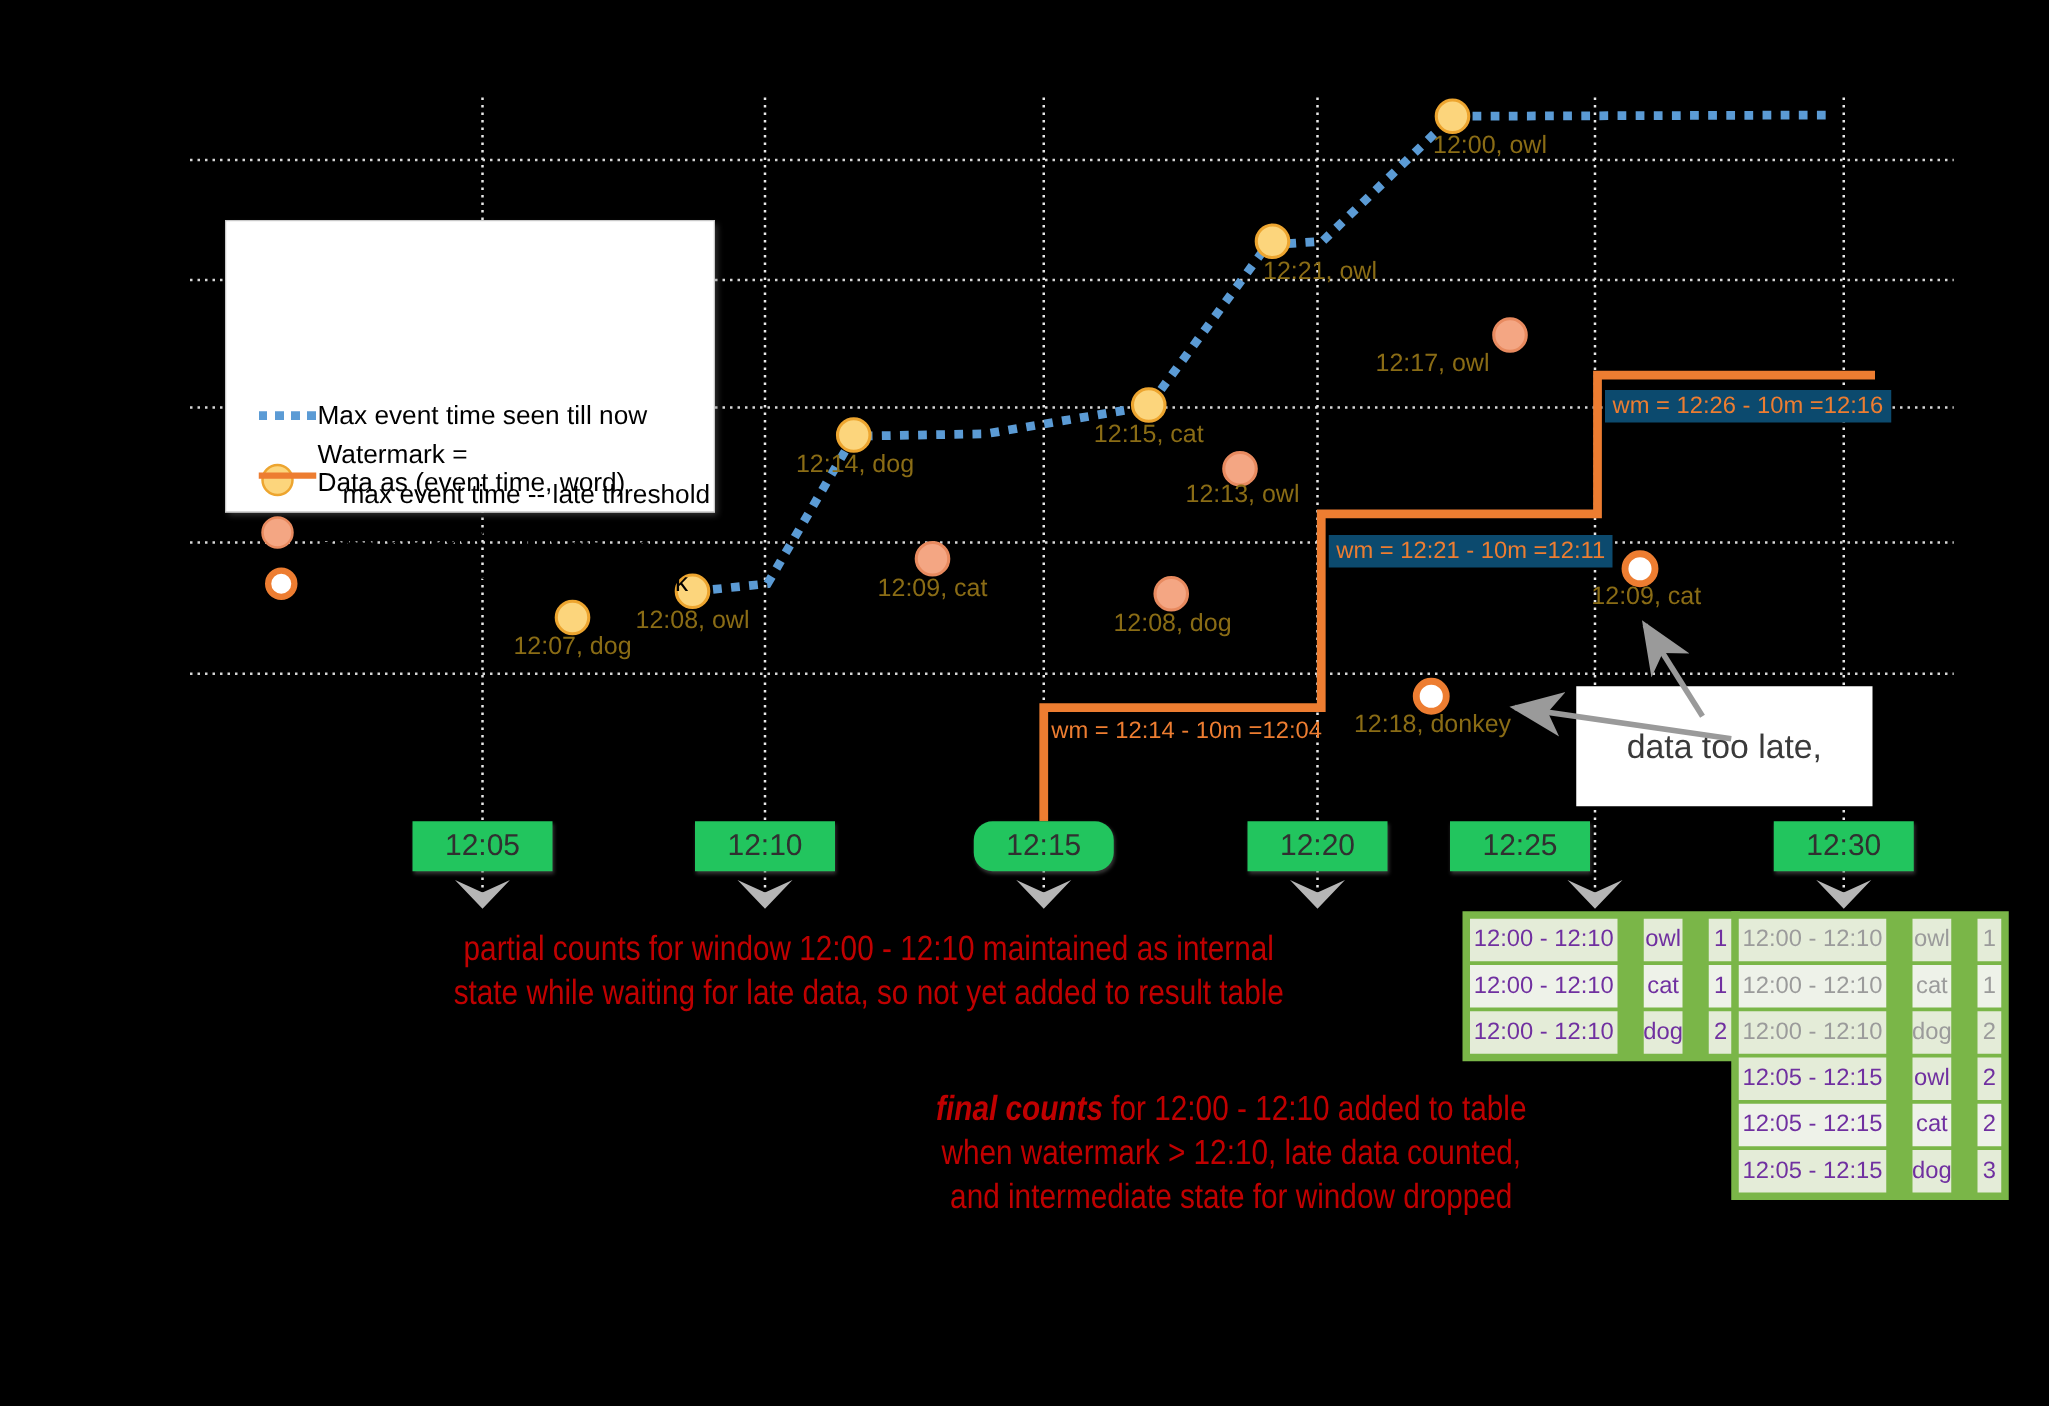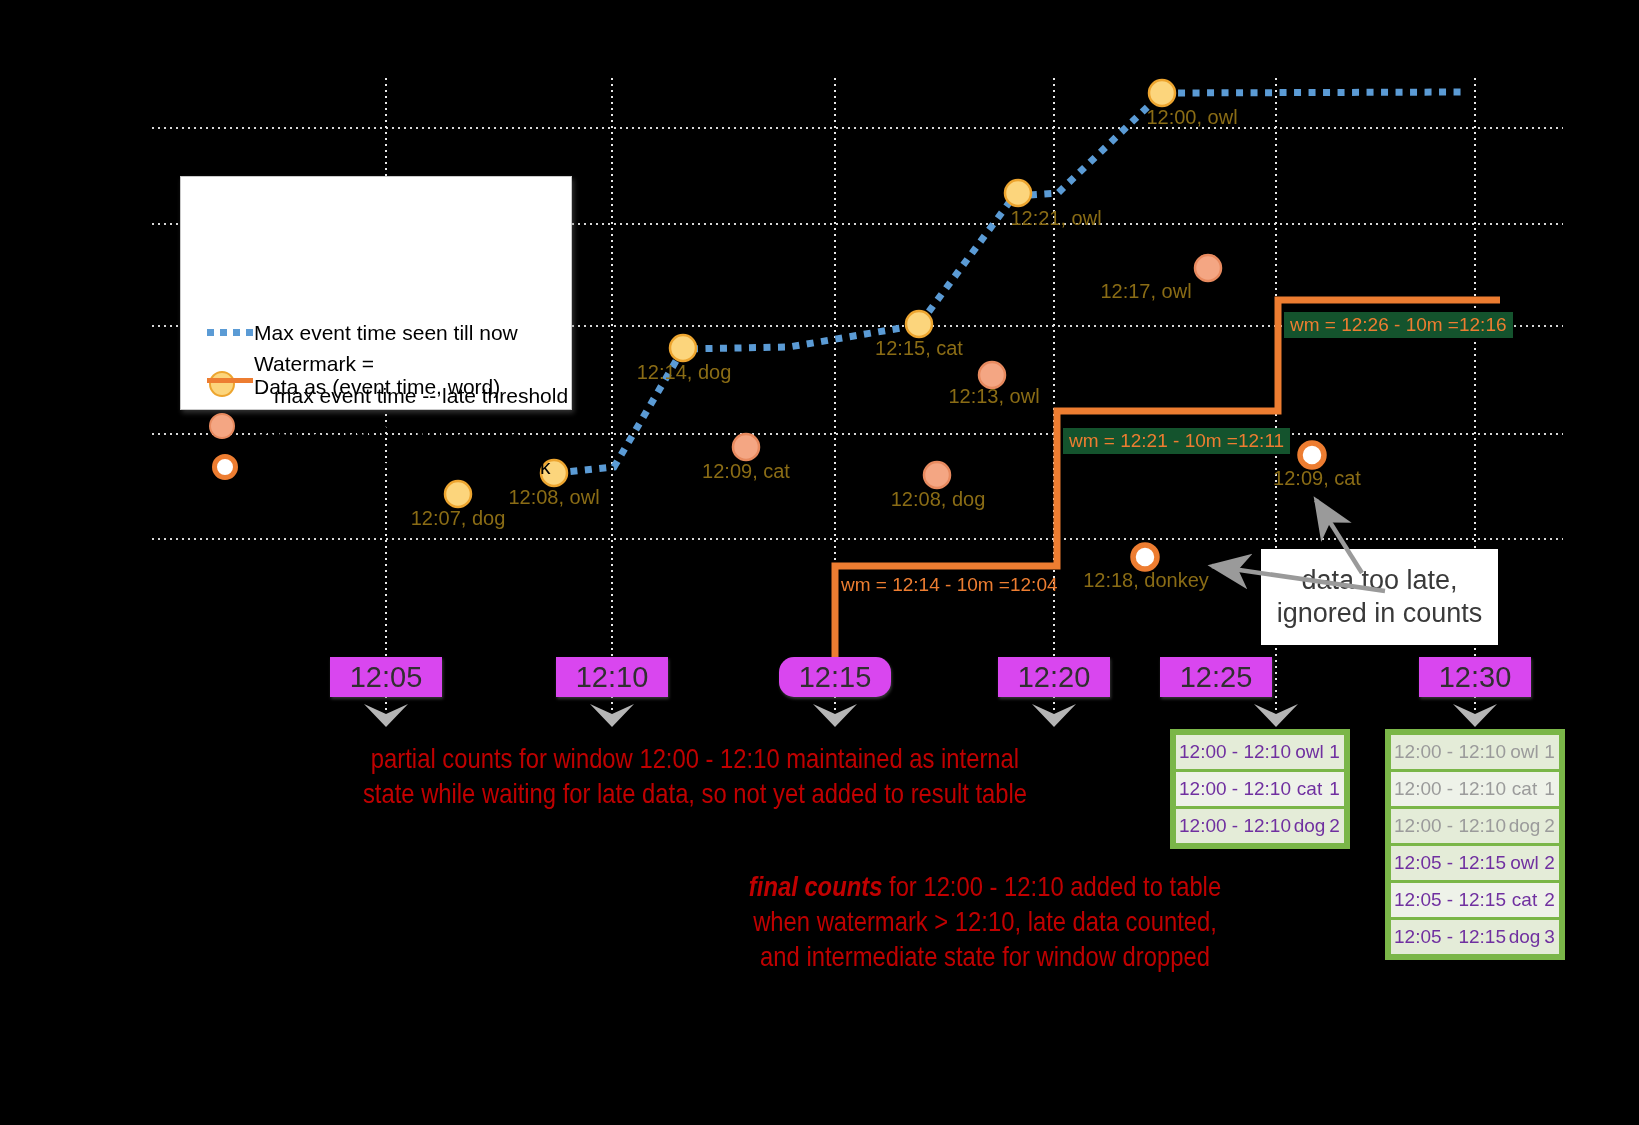--- a/index.html
+++ b/index.html
@@ -11,42 +11,42 @@
           border:1px solid #c9c9c9;box-shadow:2px 3px 5px rgba(110,110,110,.45);}
   .lg-dot{position:absolute;width:22px;height:22px;border-radius:50%;box-sizing:content-box;}
   .lg-dot.on{background:#fcd57c;border:2px solid #eda52f;}
   .lg-dot.late{background:#f4a683;border:2px solid #e88a5f;}
   .lg-dot.toolate{background:#fff;border:5px solid #ed7d31;width:16px;height:16px;}
   .lg-text{position:absolute;font-size:21px;color:#000000;white-space:nowrap;}
   .lg-dash{position:absolute;width:48px;height:7px;
            background:repeating-linear-gradient(90deg,#5b9bd5 0 7px,transparent 7px 13px);}
   .lg-wline{position:absolute;width:46px;height:5px;background:#ed7d31;}
   
-  .tick-box{position:absolute;width:112px;height:40px;background:#d946ef;color:#303030;
-            font-size:29px;display:flex;align-items:center;justify-content:center;
+  .tick-box{position:absolute;width:112px;height:40px;background:#22c55e;color:#303030;
+            font-size:24px;display:flex;align-items:center;justify-content:center;
             box-shadow:1px 2px 3px rgba(120,120,120,.45);}
   
   .wm-label{position:absolute;font-size:19px;color:#ed7d31;white-space:nowrap;line-height:24px;}
-  .wm-label.bg{background:#14532d;padding:1px 6px;}
+  .wm-label.bg{background:#0c4a6e;padding:1px 6px;}
   
   .pt-label{position:absolute;font-size:20px;color:#8a6c15;white-space:nowrap;
             transform:translate(-50%,-50%);}
   
   #callout{position:absolute;left:1261px;top:549px;width:237px;height:96px;background:#fff;
            color:#3a3a3a;font-size:27px;line-height:33px;text-align:center;
            display:flex;flex-direction:column;justify-content:center;}
   
   .red-note{position:absolute;color:#c00000;font-size:28px;line-height:35px;text-align:center;
             transform:scaleX(.85);transform-origin:center top;white-space:nowrap;}
   #red1{left:300px;top:741px;width:790px;}
   #red2{left:660px;top:869px;width:650px;}
   .red-note .em{font-weight:bold;font-style:italic;}
   
   .gtable{position:absolute;background:#7ab648;padding:6px;display:grid;row-gap:3px;}
-  .gtable .trow{display:grid;grid-template-columns:118px 31px 19px;column-gap:0;height:34px;}
+  .gtable .trow{display:grid;grid-template-columns:118px 31px 19px;column-gap:21px;height:34px;}
   .gtable .cell{display:flex;align-items:center;justify-content:center;font-size:19px;
                 color:#7030a0;white-space:nowrap;overflow:hidden;}
   .gtable .trow.muted .cell{color:#9b9b9b;}
   .gtable .trow.bga .cell{background:#e4ecd8;}
   .gtable .trow.bgb .cell{background:#eef2e9;}
 </style>
 </head>
 <body>
 
 <div id="stage">
@@ -126,21 +126,20 @@
       <div class="pt-label" style="left: 746px; top: 471px;">12:09, cat</div>
       <div class="pt-label" style="left: 994px; top: 396px;">12:13, owl</div>
       <div class="pt-label" style="left: 938px; top: 499px;">12:08, dog</div>
       <div class="pt-label" style="left: 1146px; top: 291px;">12:17, owl</div>
       <div class="pt-label" style="left: 1146px; top: 580px;">12:18, donkey</div>
       <div class="pt-label" style="left: 1317px; top: 478px;">12:09, cat</div>
     </div>
 
   <div id="callout">
     <div>data too late,</div>
-    <div>ignored in counts</div>
   </div>
 
   <div id="red1" class="red-note">
     <div>partial counts for window 12:00 - 12:10 maintained as internal</div>
     <div>state while waiting for late data, so not yet added  to result table</div>
   </div>
   <div id="red2" class="red-note">
     <div><span class="em">final counts</span><span> for 12:00 - 12:10 added to table</span></div>
     <div>when watermark &gt; 12:10, late data counted,</div>
     <div>and intermediate state for window dropped</div>

